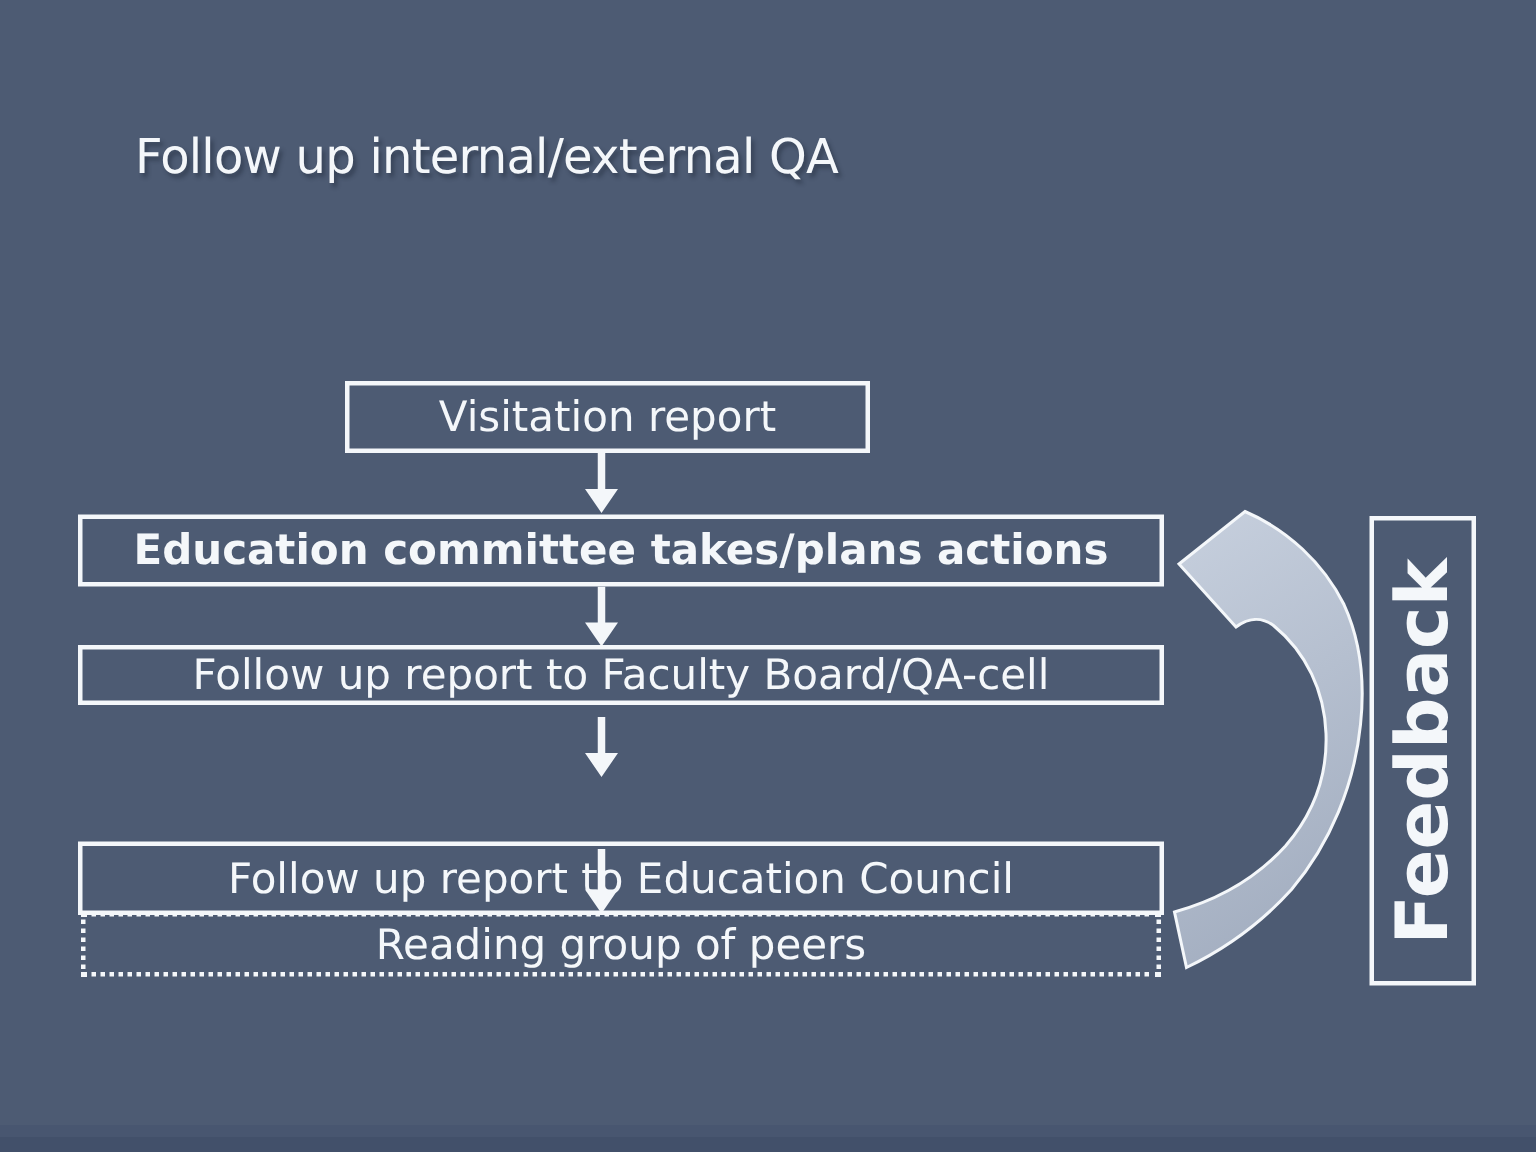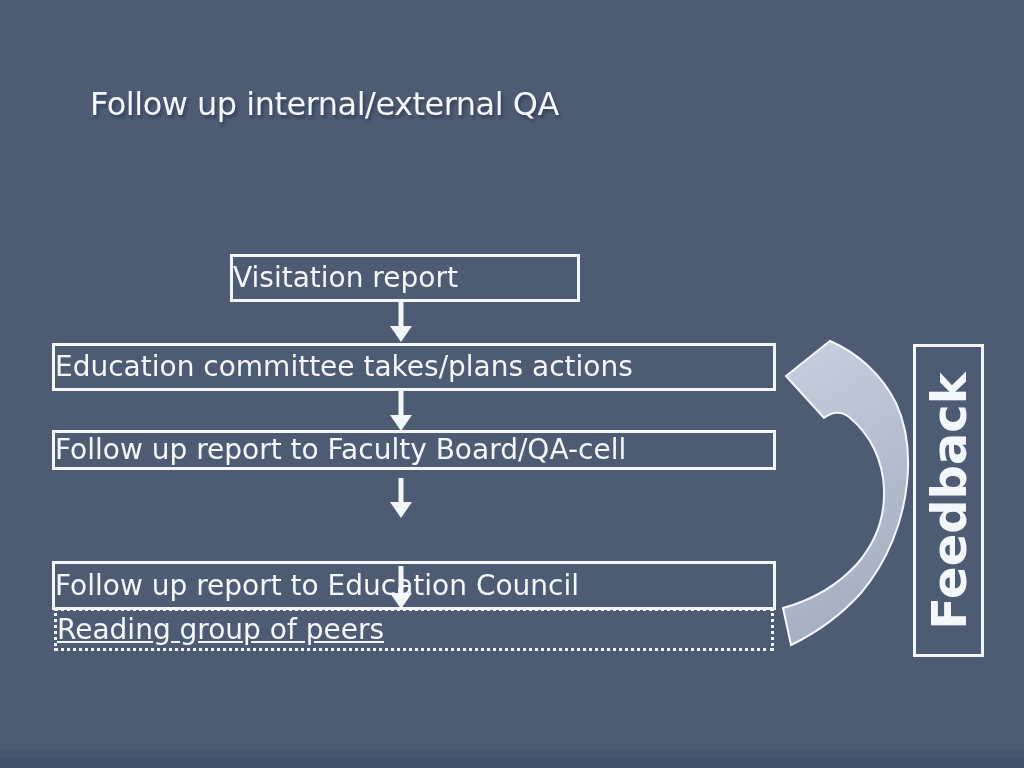--- a/index.html
+++ b/index.html
@@ -42,28 +42,29 @@
     line-height: 1.15;
     text-shadow: 2px 3px 3px rgba(25, 34, 48, 0.45);
     white-space: nowrap;
   }
   .flow-box {
     position: absolute;
     box-sizing: border-box;
     border: 3px solid var(--shape-border, #f4f7fa);
     display: flex;
     align-items: center;
+    justify-content: center;
     color: var(--text, #f4f7fa);
     font-size: 28px;
     line-height: 1;
     white-space: nowrap;
   }
-  .flow-box.dotted { border-style: dotted; text-decoration: underline; }
+  .flow-box.dotted { border-style: dotted; }
   .box-1 { left: 230px; top: 254px; width: 350px; height: 48px; }
-  .box-2 { left: 52px;  top: 343px; width: 724px; height: 48px; }
+  .box-2 { left: 52px;  top: 343px; width: 724px; height: 48px; font-weight: bold; }
   .box-3 { left: 52px;  top: 430px; width: 724px; height: 40px; }
   .box-4 { left: 52px;  top: 517px; width: 724px; height: 49px; margin-top: 44px; }
   .box-5 { left: 54px;  top: 608px; width: 720px; height: 43px; }
   .down-arrow {
     position: absolute;
     left: 389px;
     width: 24px;
     display: block;
   }
   .da-1 { top: 302px; height: 40px; }

